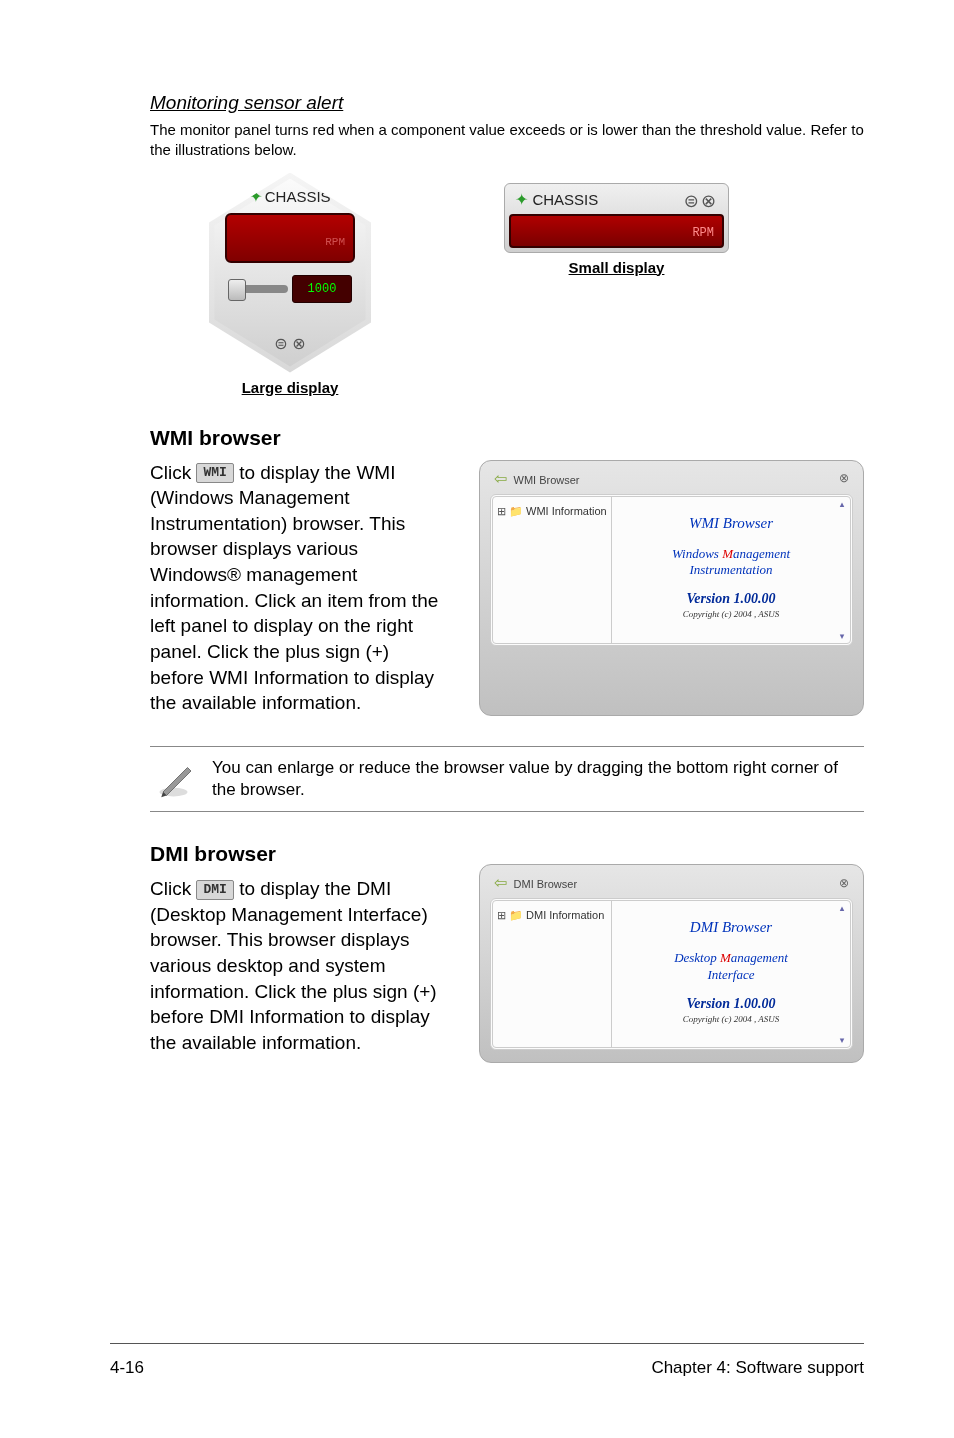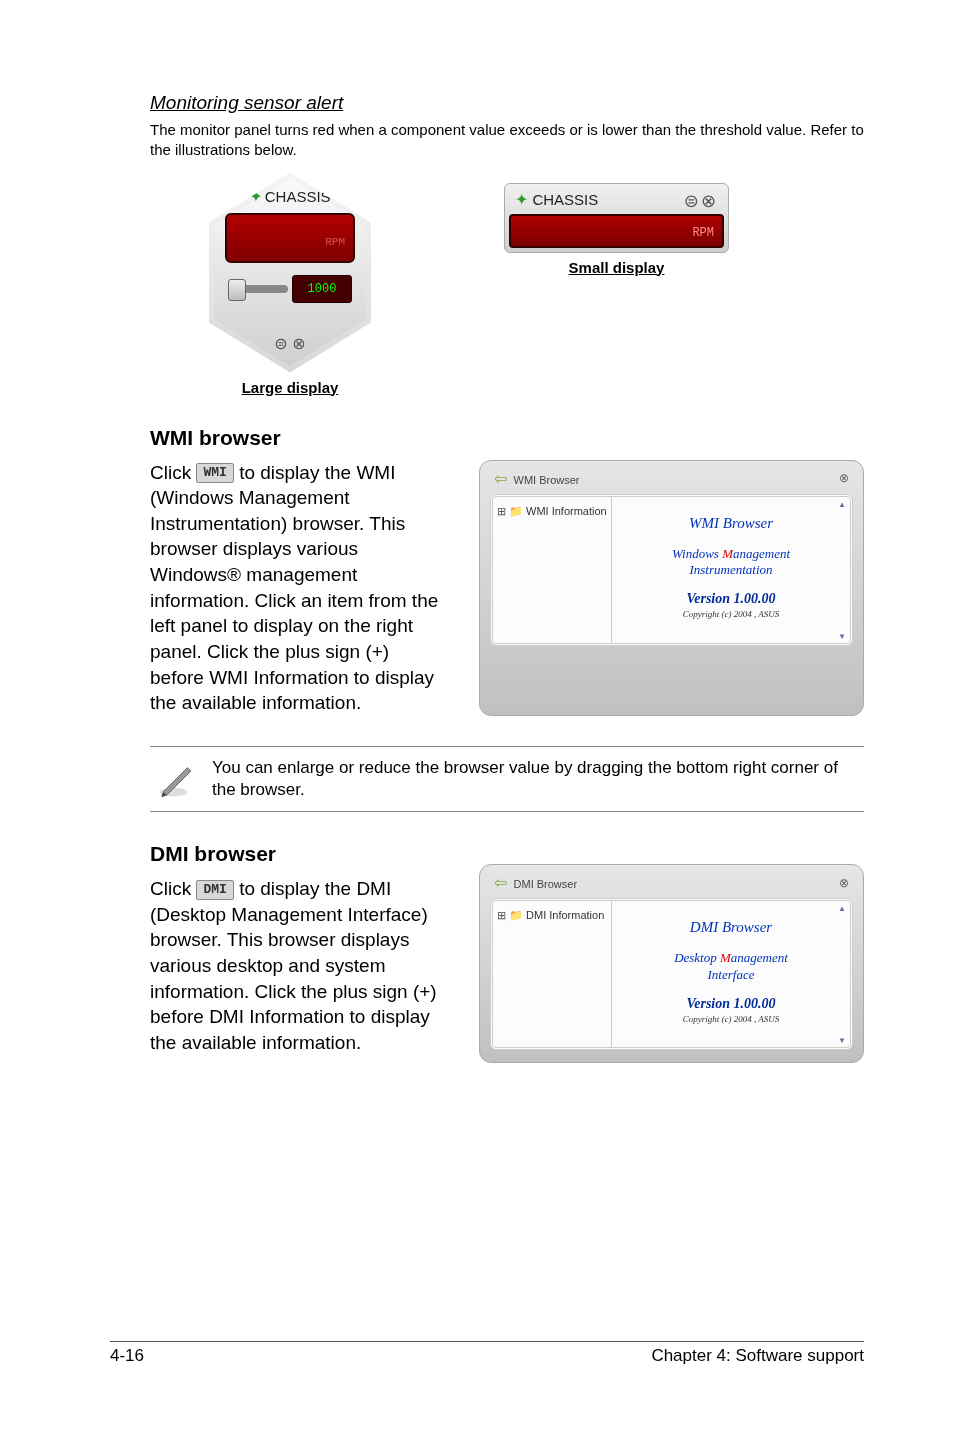--- a/index.html
+++ b/index.html
@@ -226,25 +226,25 @@
     font-size:17px;
     line-height:1.3;
   }
   .pencil {
     width:42px; height:42px;
     flex:0 0 42px;
   }
 
   .footer {
     position:absolute;
-    bottom: 72px;
+    bottom: 60px;
     left: 110px;
     right: 90px;
     border-top:1px solid #555;
-    padding-top:4px;
+    padding-top:14px;
     display:flex;
     justify-content:space-between;
     font-size:17px;
   }
 </style>
 </head>
 <body>
 
 <div class="page">
 

